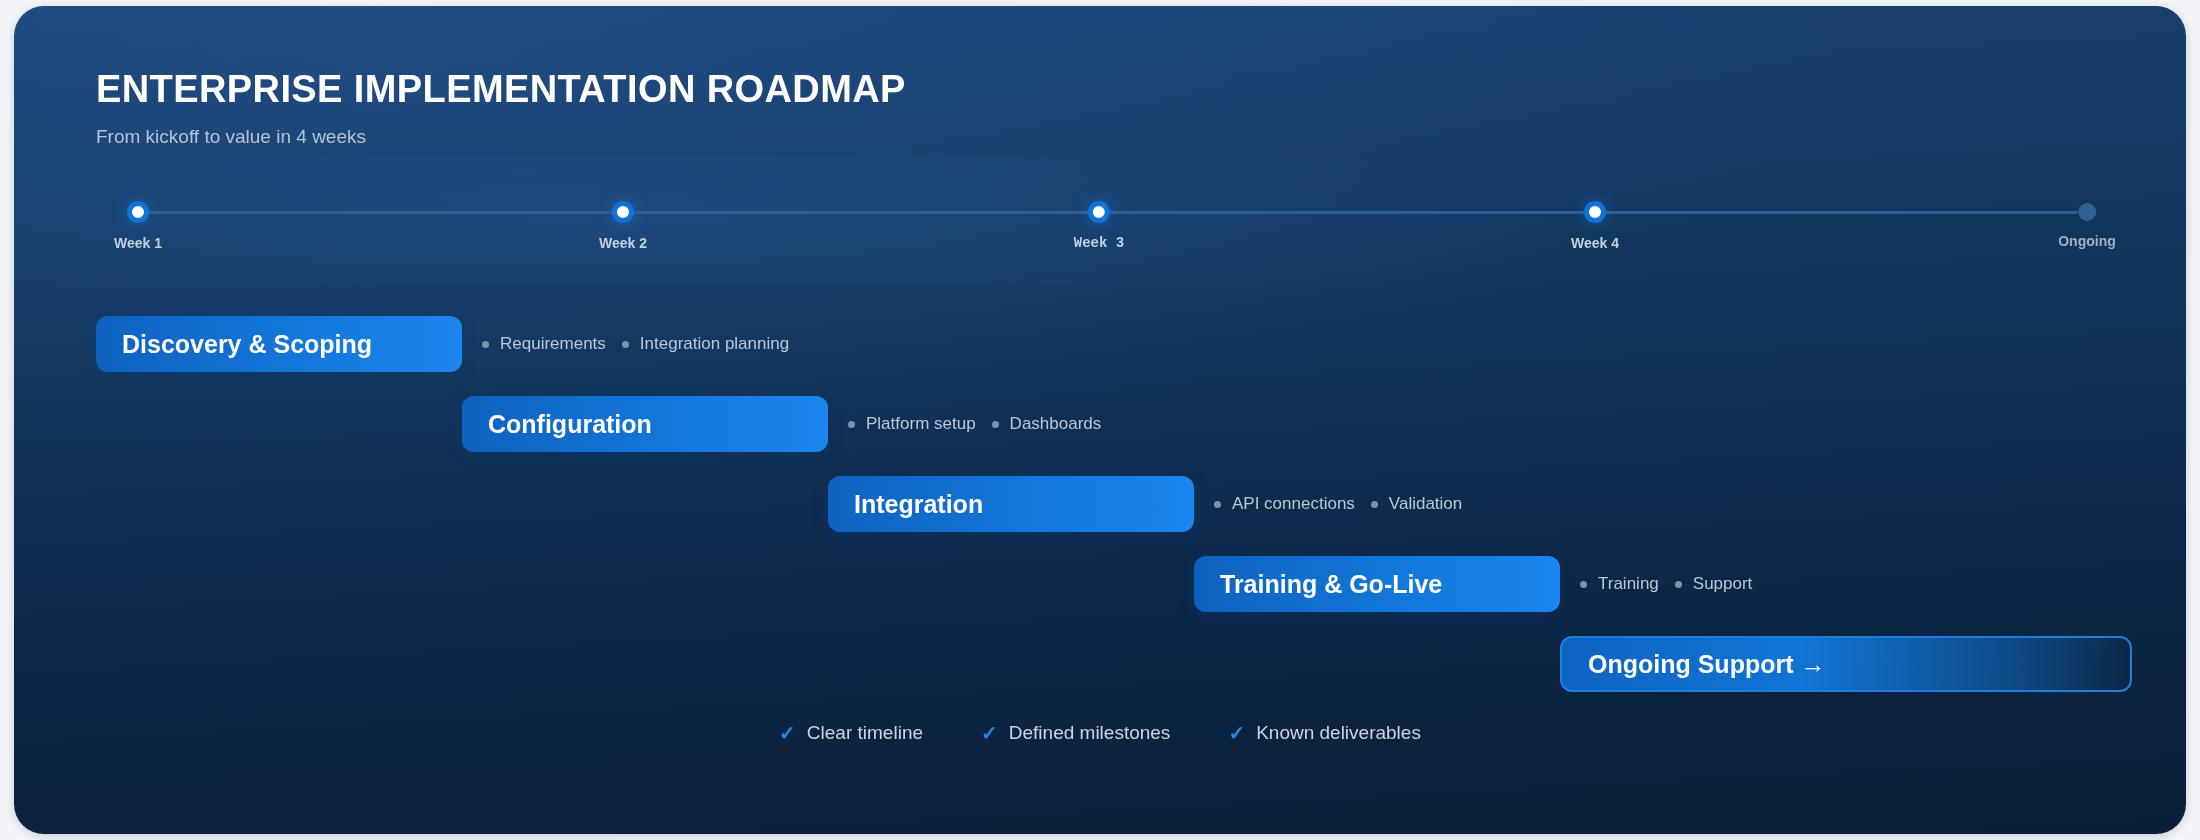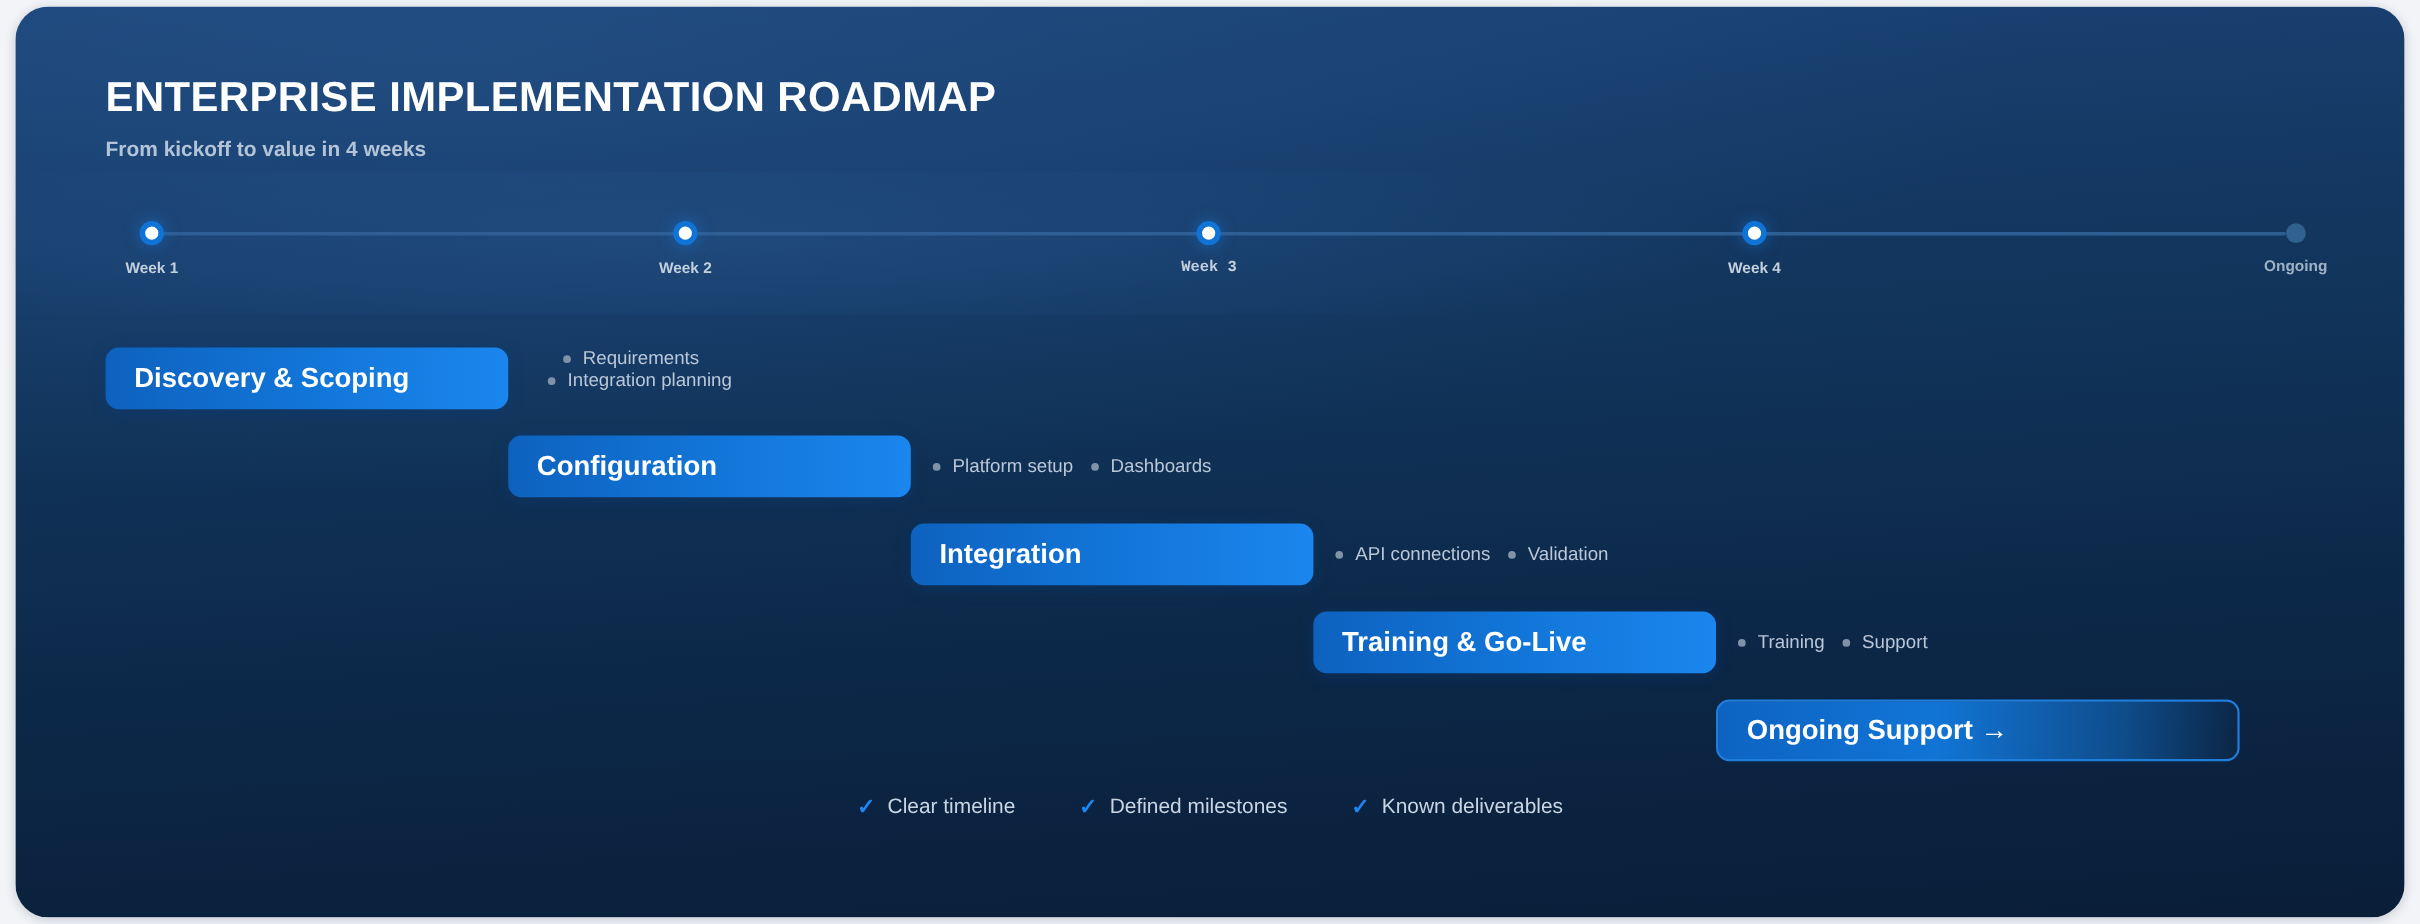--- a/index.html
+++ b/index.html
@@ -61,21 +61,21 @@
     font-weight: bold;
     color: #ffffff;
     letter-spacing: 0.4px;
     white-space: nowrap;
   }
   .subtitle {
     position: absolute;
     left: 82px;
     top: 120px;
     font-size: 19px;
-    font-weight: bold;
+    font-weight: normal;
     color: #b3c4d8;
     white-space: nowrap;
   }
 
   
   .timeline {
     position: absolute;
     left: 0;
     top: 180px;
     width: 100%;
@@ -245,21 +245,21 @@
             </div>
           </div>
       </div>
 
       <div class="phases">
         <div id="phases-host">
             <div class="phase-row" style="left: 0px; top: 10px; width: 100%;">
               <div class="bar" style="left: 82px; width: 366px;">
                 <span class="bar-label">Discovery &amp; Scoping</span>
               </div>
-              <div class="deliverables" style="left: 468px; flex-direction: column;">
+              <div class="deliverables" style="left: 468px;">
                 <span class="deliv">
                   <span class="bullet"></span>
                   <span>Requirements</span>
                 </span>
                 <span class="deliv">
                   <span class="bullet"></span>
                   <span>Integration planning</span>
                 </span>
               </div>
             </div>
@@ -302,21 +302,21 @@
                   <span class="bullet"></span>
                   <span>Training</span>
                 </span>
                 <span class="deliv">
                   <span class="bullet"></span>
                   <span>Support</span>
                 </span>
               </div>
             </div>
             <div class="phase-row" style="left: 0px; top: 330px; width: 100%;">
-              <div class="bar fade" style="left: 1546px; width: 476px;">
+              <div class="bar fade" style="left: 1546px; width: 572px;">
                 <span class="bar-label">Ongoing Support →</span>
               </div>
             </div>
           </div>
       </div>
 
       <div class="footer">
         <div id="badges-host" style="display:flex; gap:58px;">
             <div class="badge">
               <span class="check">✓</span>

